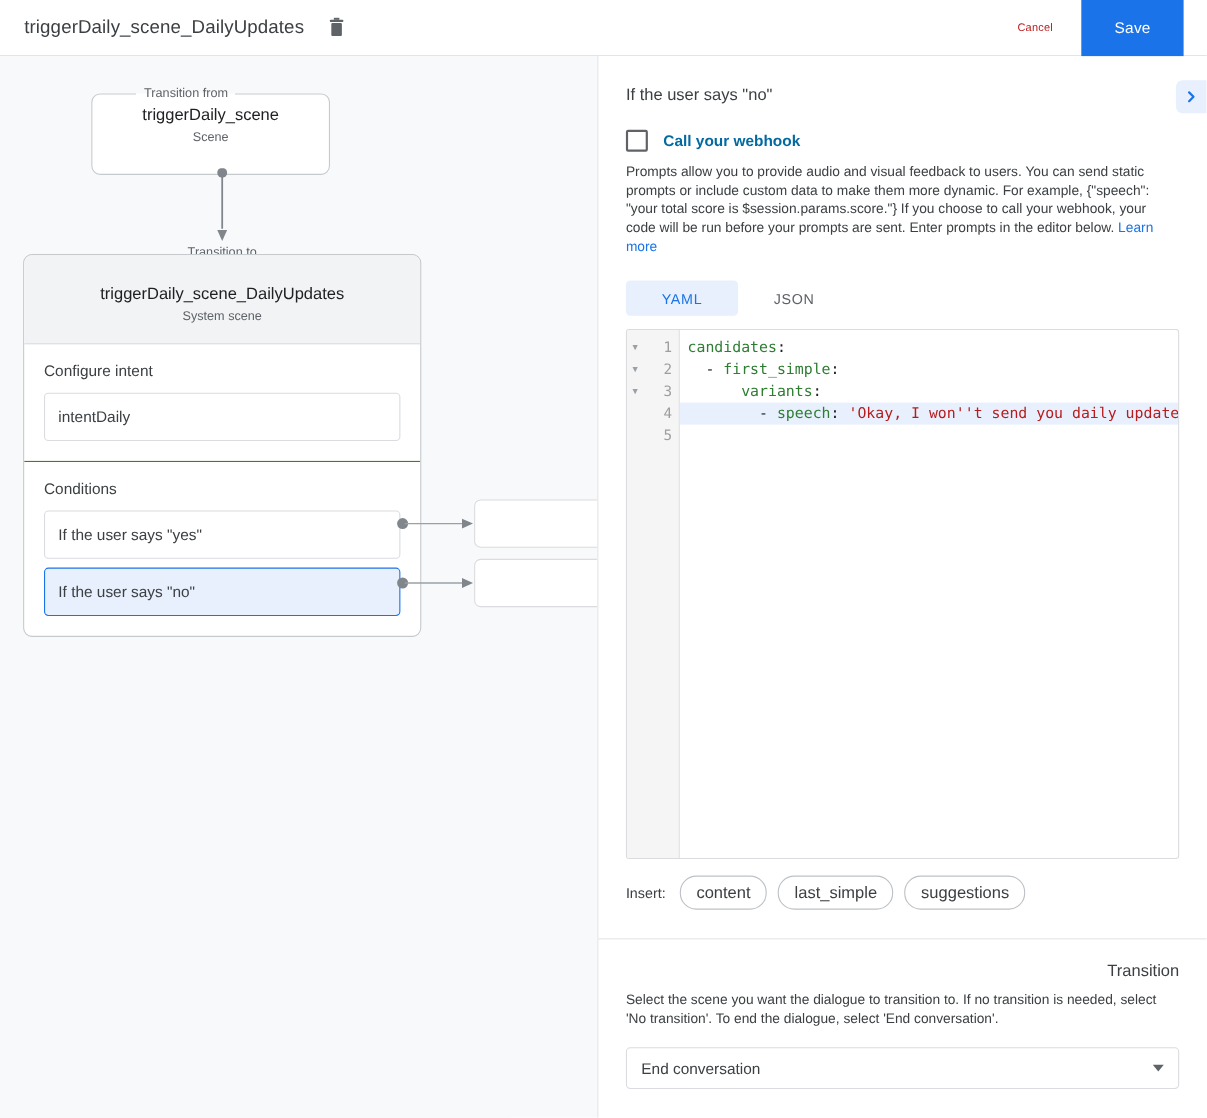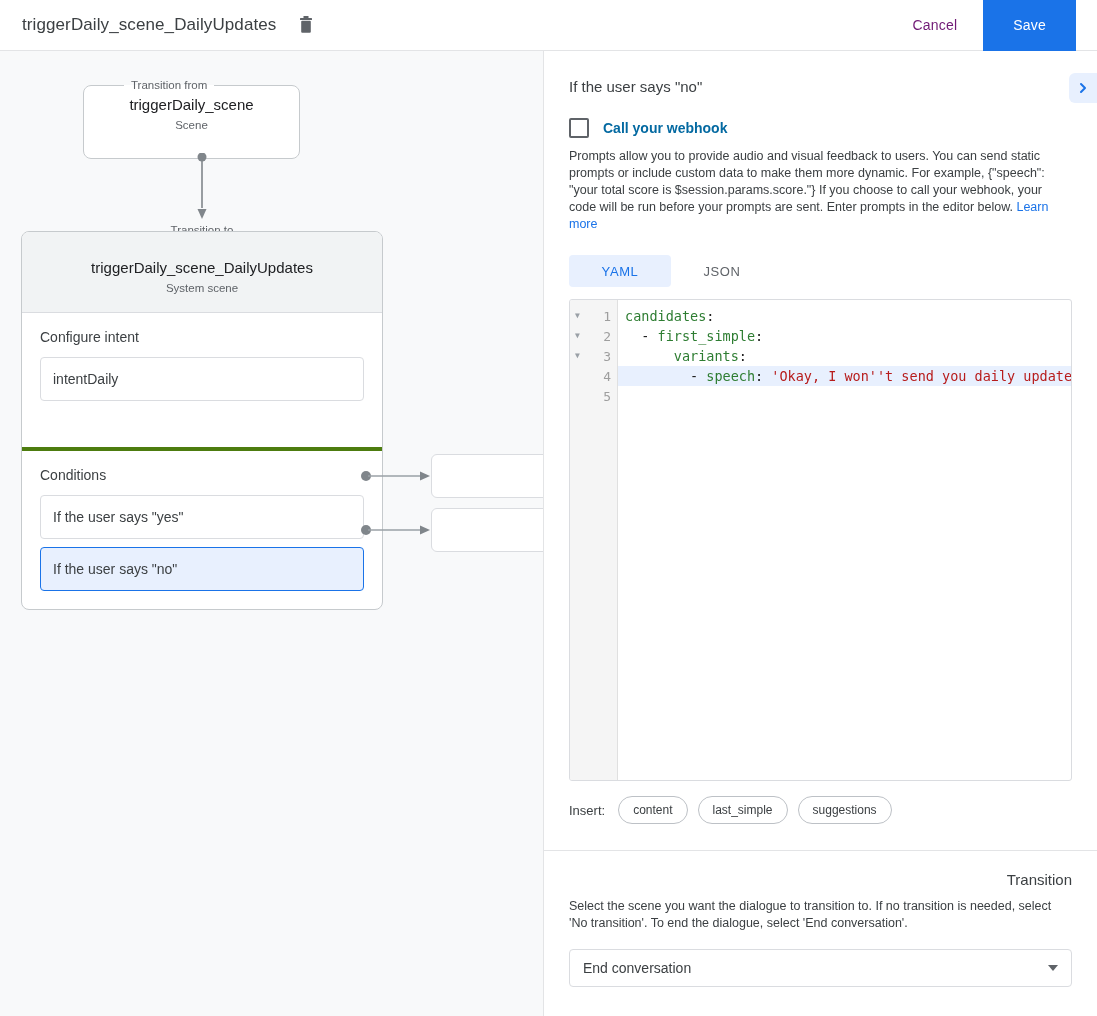--- a/index.html
+++ b/index.html
@@ -23,22 +23,22 @@
   }
   .trash-btn {
     margin-left: 16px; width: 28px; height: 28px;
     display: flex; align-items: center; justify-content: center;
     border-radius: 50%; cursor: pointer; border: none; background: transparent;
   }
   .topbar-right {
     margin-left: auto; display: flex; align-items: center; gap: 12px; margin-right: 21px;
   }
   .btn-cancel {
-    background: transparent; border: none; color: #701a75;
-    font-size: 14px; font-weight: 500; font-family: inherit;
+    background: transparent; border: none; color: #b91c1c;
+    font-size: 10px; font-weight: 500; font-family: inherit;
     padding: 9px 14px; border-radius: 4px; cursor: pointer; letter-spacing: .2px;
   }
   .btn-save {
     background: #1a73e8; border: none; color: #ffffff;
     font-size: 14px; font-weight: 500; font-family: inherit;
     padding: 22px 30px; border-radius: 4px; cursor: pointer; letter-spacing: .2px;
   }
 
   
   .canvas {
@@ -77,21 +77,21 @@
     display: flex; justify-content: center; pointer-events: none;
   }
   .to-legend {
     background: #f8f9fa; font-size: 11.5px; color: #5f6368; padding: 0 7px;
   }
   .to-header {
     background: #f1f3f4; padding: 22px 0 18px 0; border-bottom: 1px solid #dadce0;
   }
   .to-header .node-title { font-size: 15px; }
   .section { padding: 16px 18px 18px 18px; }
-  .section + .section { border-top: 4px solid #4d7c0f; margin-top: 28px; }
+  .section + .section { border-top: 1px solid #4d7c0f; }
   .section-label { font-size: 14px; color: #3c4043; margin-bottom: 12px; }
   .field-box {
     border: 1px solid #dadce0; border-radius: 4px; background: #ffffff;
     height: 44px; display: flex; align-items: center; padding: 0 12px;
     font-size: 14px; color: #3c4043; cursor: pointer;
   }
   .cond-box {
     border: 1px solid #dadce0; border-radius: 4px; background: #ffffff;
     height: 44px; display: flex; align-items: center; padding: 0 12px;
     font-size: 14px; color: #3c4043; cursor: pointer; margin-bottom: 8px;
@@ -177,21 +177,21 @@
   .cline { height: 20px; line-height: 20px; padding-left: 7px; }
   .cline.hl { background: #e8f0fe; }
   .k { color: #2e7d32; }
   .p { color: #212121; }
   .s { color: #b71c1c; }
 
   .insert-row { display: flex; align-items: center; margin-top: 15px; gap: 10px; }
   .insert-label { font-size: 13px; color: #3c4043; margin-right: 3px; }
   .chip {
     border: 1px solid #bdc1c6; border-radius: 15px; background: #ffffff;
-    padding: 6px 14px; font-size: 12px; color: #3c4043; cursor: pointer;
+    padding: 6px 14px; font-size: 15px; color: #3c4043; cursor: pointer;
     font-family: inherit;
   }
 
   .divider { height: 1px; background: #e3e4e6; margin-top: 26px; }
 
   .sel {
     margin-top: 17px; border: 1px solid #dadce0; border-radius: 4px; height: 38px;
     display: flex; align-items: center; padding: 0 13px; font-size: 14px;
     color: #3c4043; cursor: pointer;
   }

